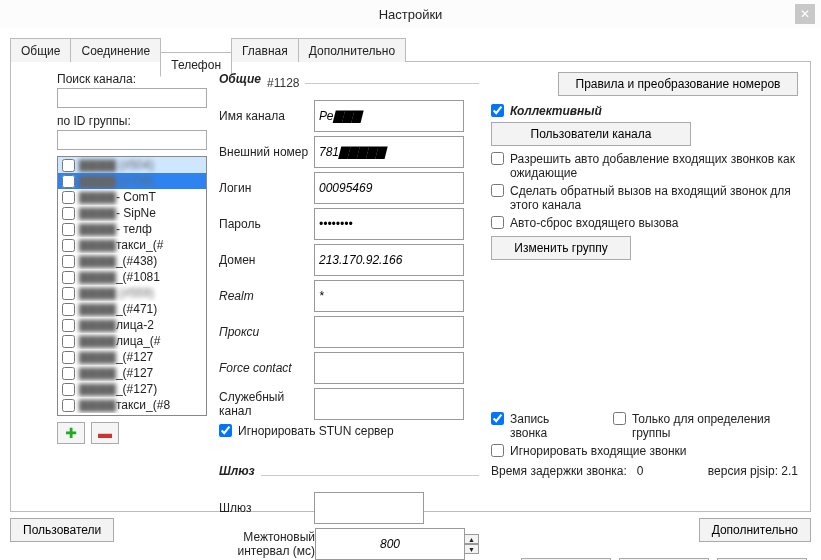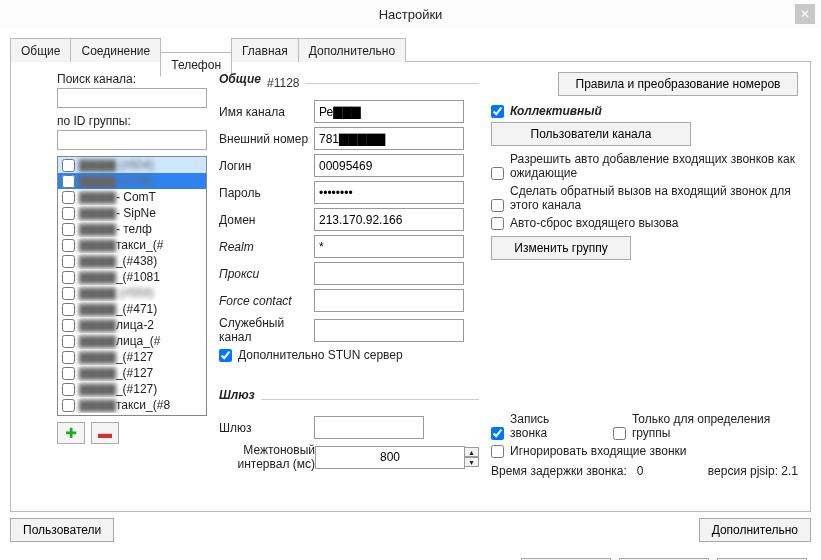--- a/index.html
+++ b/index.html
@@ -129,21 +129,21 @@
     flex:1;
     height:1px;
     margin-left: 6px;
   }
   .shead { display:flex; align-items:center; margin-bottom:6px; }
   .shead .normal-id { font-weight:normal; font-style:normal; margin-left:6px; color:#333;}
   .formrow { display:flex; align-items:center; margin-bottom:4px; }
   .formrow .flabel { width: 95px; }
   .formrow .flabel-it { font-style: italic; }
   .formrow input[type=text], .formrow input[type=password] {
-    width: 150px; height: 23px; border:1px solid #999; padding: 2px 4px; font-size:12px;
+    width: 150px; height: 32px; border:1px solid #999; padding: 2px 4px; font-size:12px;font-style:italic;
   }
   .formrow.narrow input { width:110px; }
   .gatewayrow .flabel { width:170px;text-align:right; }
   .spinwrap { display:flex; align-items:center; }
   .spinwrap input { width:48px; text-align:center; height:20px; border:1px solid #999;}
   .spinwrap .spinbtns { display:flex; flex-direction:column; margin-left: -1px;}
   .spinwrap .spinbtns div {
     width:15px; height:10px; border:1px solid #999; font-size:7px;
     display:flex;align-items:center;justify-content:center; background:#f3f3f3; cursor:pointer;
   }
@@ -151,21 +151,21 @@
     border: 1px solid #aaa;
     background: #f3f3f3;
     padding: 4px 12px;
     cursor: pointer;
     font-size: 12px;
     min-width: 80px;
     text-align: center;
   }
   .btn:disabled, .btn.disabled { color:#999; }
   .btn-wide { width: 200px; }
-  .cb { display:flex; align-items:flex-end; gap:6px; margin-bottom:4px; font-size: 12px;}
+  .cb { display:flex; align-items:flex-start; gap:6px; margin-bottom:4px; font-size: 12px;}
   .cb input { margin:0; width:13px; height:13px;}
   .cb .bold-it { font-weight:bold; font-style: italic; }
   .bottom-row {
     margin-top: 6px;
     display:flex; justify-content:space-between;
   }
   .footer {
     display:flex; justify-content:flex-end; gap:8px;
     padding: 10px 14px;
   }
@@ -322,21 +322,21 @@
         <div class="formrow">
             <span class="flabel flabel-it">Force contact</span>
             <input type="text" value="" style="">
           </div>
         <div class="formrow">
             <span class="flabel">Служебный канал</span>
             <input type="text" value="" style="">
           </div>
         <div class="cb">
             <input type="checkbox" checked="" style="">
-            <span>Дополнительно STUN сервер</span>
+            <span>Игнорировать STUN сервер</span>
           </div>
 
         <div class="mid-gateway">
           <div class="shead">
               <span class="section-header">Шлюз</span>
               <span class="section-line"></span>
             </div>
           <div class="formrow narrow">
               <span class="flabel">Шлюз</span>
               <input type="text" value="" style="">

